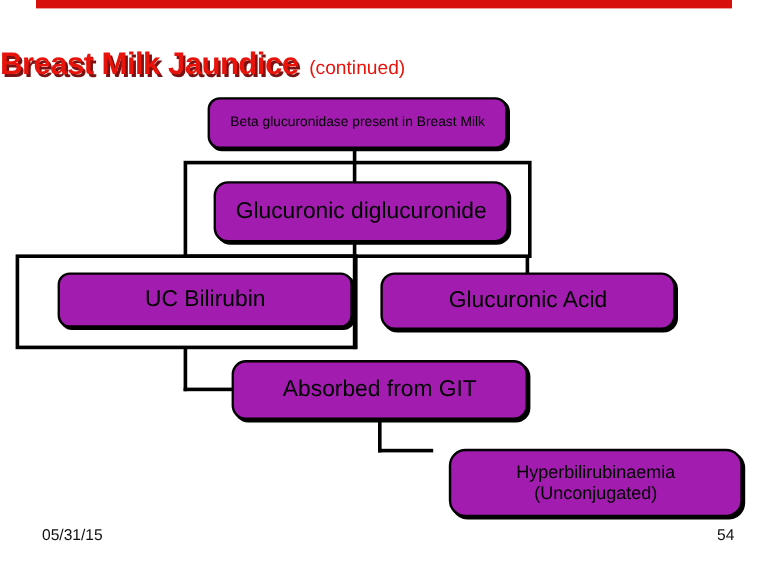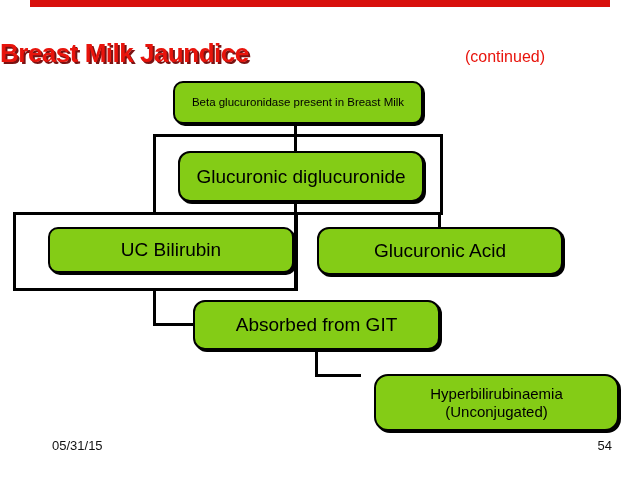--- a/index.html
+++ b/index.html
@@ -12,21 +12,21 @@
 
   
   .top-bar{
     position:absolute;left:30px;top:0;width:580px;height:7px;
     background:#d8100c;
   }
 
   
   .title-row{
     position:absolute;left:0;top:38px;width:545px;height:34px;
-    display:flex;justify-content:space-between;align-items:baseline;gap:9px;
+    display:flex;justify-content:flex-start;align-items:baseline;gap:9px;
     white-space:nowrap;
   }
   .title-main{
     font-size:26px;font-weight:bold;letter-spacing:-0.5px;
     color:#e8140c;
     text-shadow:2px 2px 0 #791212;
   }
   .title-cont{
     font-size:16px;font-weight:normal;color:#e8140c;
   }
@@ -40,34 +40,34 @@
   .v2{left:294px;top:202px;width:3px;height:89px;}
   .v3{left:438px;top:213px;width:3px;height:15px;}
   .v4{left:153px;top:289px;width:3px;height:37px;}
   .h1{left:153px;top:323px;width:43px;height:3px;}
   .v5{left:315px;top:350px;width:3px;height:27px;}
   .h2{left:315px;top:374px;width:46px;height:3px;}
 
   
   .node{
     position:absolute;box-sizing:border-box;
-    background:#84cc16;border:2px solid #000;
+    background:#a21caf;border:2px solid #000;
     box-shadow:2px 2px 0 #000;
     display:flex;flex-direction:column;justify-content:center;align-items:center;
     text-align:center;color:#000;line-height:1.15;
   }
   .node-beta{left:173px;top:81px;width:250px;height:43px;border-radius:10px;font-size:11.5px;}
   .node-bdg {left:178px;top:151px;width:246px;height:51px;border-radius:12px;font-size:19px;}
   .node-uc  {left:48px; top:227px;width:246px;height:46px;border-radius:10px;font-size:19px;}
   .node-ga  {left:317px;top:227px;width:246px;height:48px;border-radius:12px;font-size:19px;}
   .node-git {left:193px;top:300px;width:247px;height:50px;border-radius:12px;font-size:19px;}
   .node-hyper{left:358px;top:374px;width:245px;height:57px;border-radius:14px;font-size:15px;margin-left:16px;}
 
   
-  .footer-date{position:absolute;left:35px;top:438px;font-size:13px;color:#111;margin-left:17px;}
+  .footer-date{position:absolute;left:35px;top:438px;font-size:13px;color:#111;}
   .footer-page{position:absolute;right:26px;top:438px;font-size:13px;color:#111;}
 </style>
 </head>
 <body>
 
 <div class="slide">
 
   <div class="top-bar"></div>
 
   <div class="title-row">

